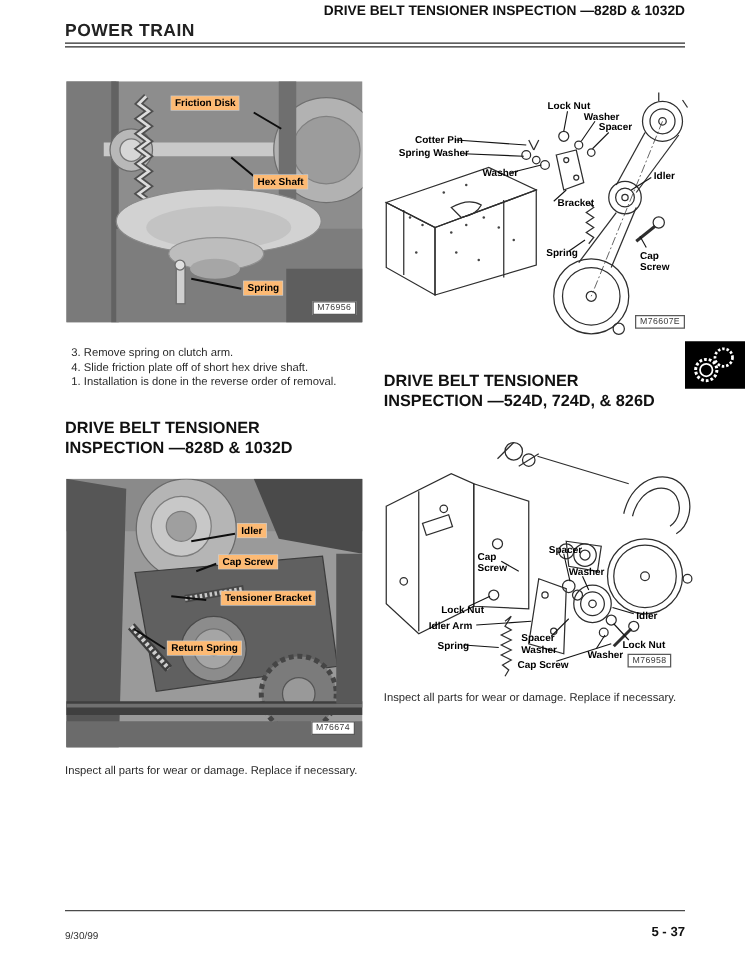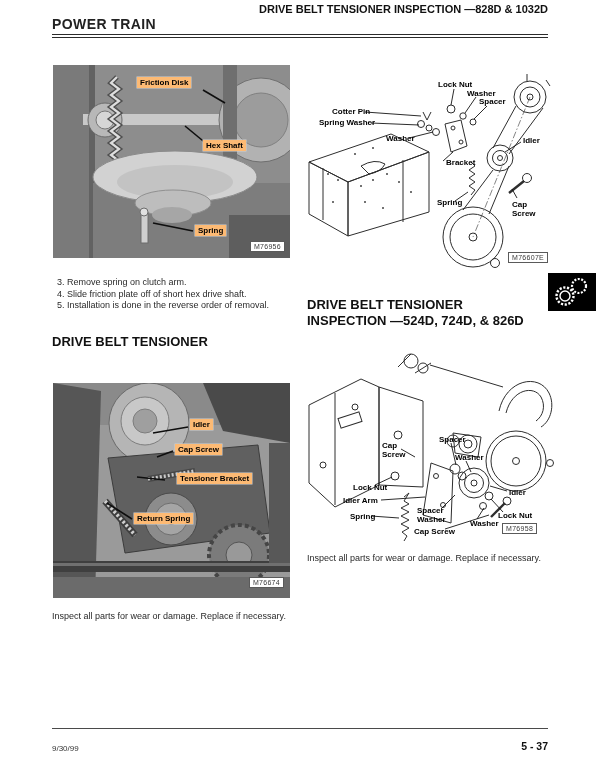--- a/index.html
+++ b/index.html
@@ -153,25 +153,26 @@
     <span class="callout" style="left:119px;top:96px;margin-left:24px;">Bracket</span>
     <span class="callout" style="left:134px;top:136px;">Spring</span>
     <span class="callout" style="left:209px;top:138px;">Cap
 Screw</span>
     <span class="fig-id" style="left:205px;top:190px;">M76607E</span>
   </div>
 
   <div class="abs steps">
     <div>3. Remove spring on clutch arm.</div>
     <div>4. Slide friction plate off of short hex drive shaft.</div>
-    <div>5. Installation is done in the reverse order of removal.</div>
+    <div>1. Installation is done in the reverse order of removal.</div>
   </div>
 
   <div class="abs heading h-left">
     <div>DRIVE BELT TENSIONER</div>
+    <div>INSPECTION —828D &amp; 1032D</div>
   </div>
 
   <div class="abs tab">
     <svg width="48" height="38" viewBox="0 0 48 38">
       <circle cx="17" cy="23" r="8.5" fill="none" stroke="#ffffff" stroke-width="2.4" stroke-dasharray="2.2 1.6"></circle>
       <circle cx="17" cy="23" r="5" fill="none" stroke="#ffffff" stroke-width="1.4"></circle>
       <circle cx="31" cy="13" r="7" fill="none" stroke="#ffffff" stroke-width="2.2" stroke-dasharray="2 1.5"></circle>
     </svg>
   </div>
 

